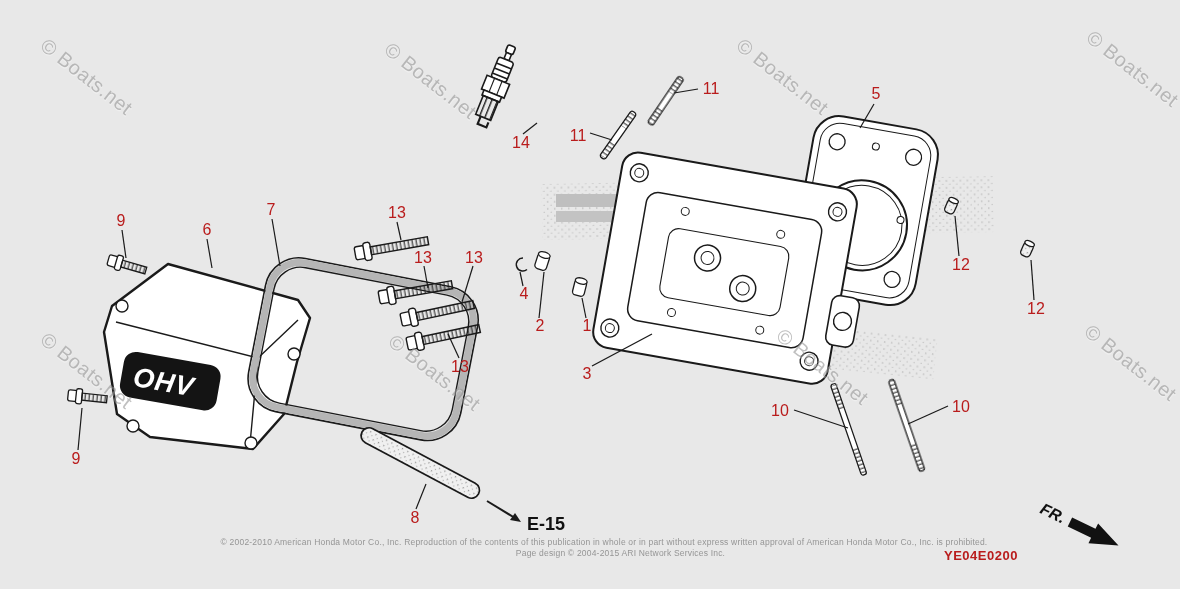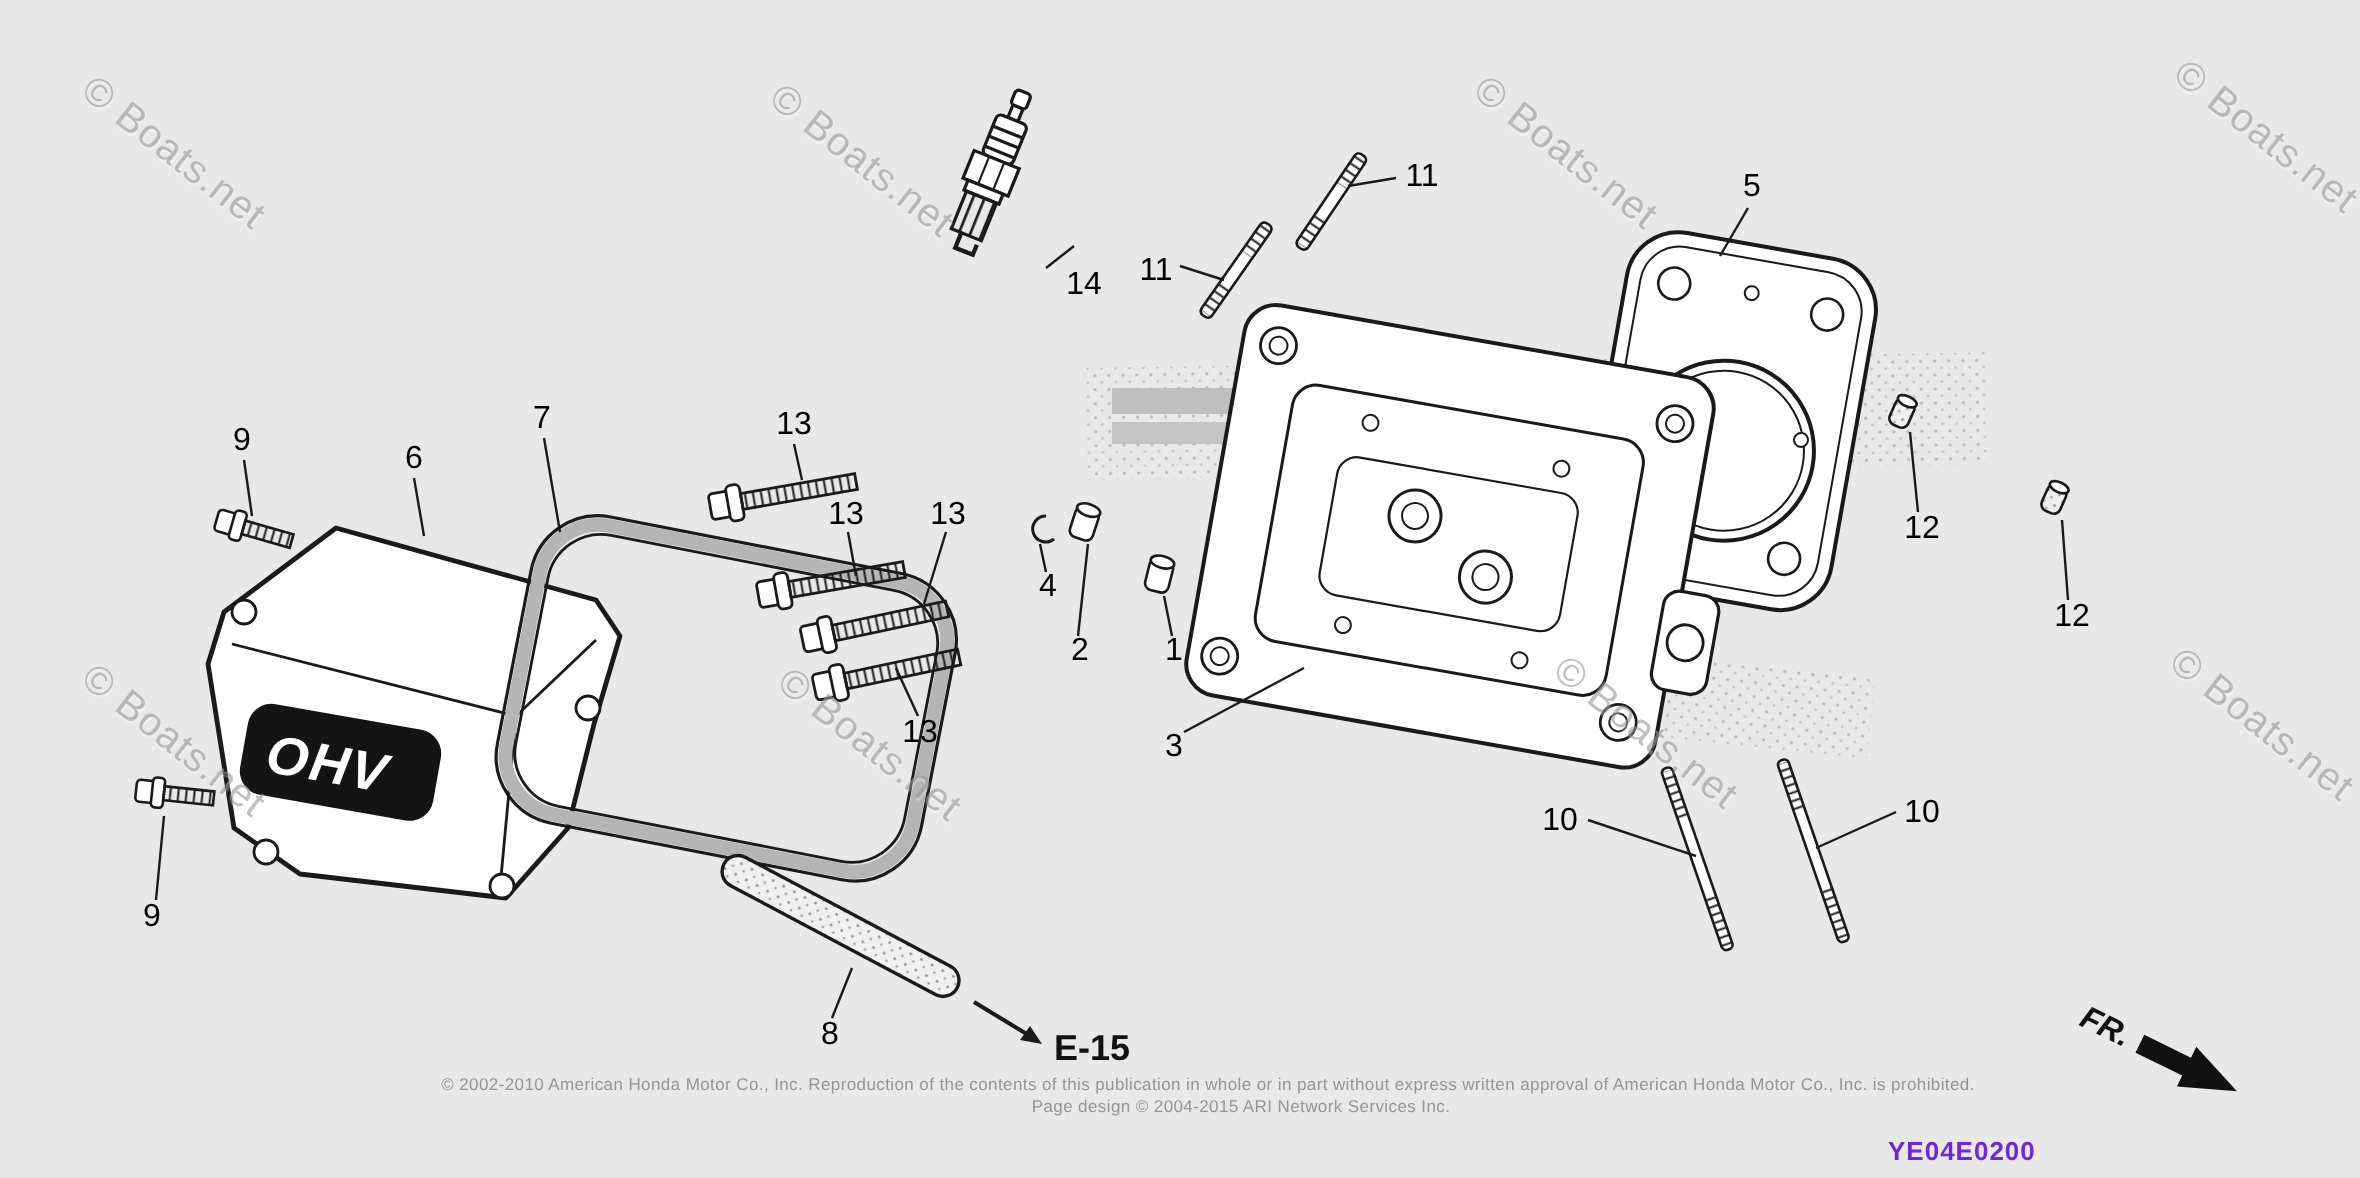--- a/index.html
+++ b/index.html
@@ -9,21 +9,21 @@
     background: #e8e8e8;
     position: relative;
     overflow: hidden;
     font-family: "Liberation Sans", sans-serif;
   }
   svg#diagram { position: absolute; left: 0; top: 0; z-index: 2; }
   #labels { position: absolute; inset: 0; z-index: 3; pointer-events: none; }
   #labels span {
     position: absolute;
     transform: translate(-50%, -50%);
-    font-size: 16px; font-weight: 500; color: #000000;
+    font-size: 16px; font-weight: 500; color: #b91c1c;
     white-space: nowrap;
   }
   #watermarks { position: absolute; inset: 0; z-index: 5; pointer-events: none; }
   #watermarks span {
     position: absolute;
     color: #9a9a9a; opacity: 0.62;
     font-size: 20px; letter-spacing: 0.5px;
     transform-origin: left top;
     white-space: nowrap;
     text-shadow: 1px 1px 1px rgba(255,255,255,0.6);
@@ -31,22 +31,22 @@
   .footer-line {
     position: absolute; left: 14px; width: 100%;
     text-align: center;
     color: #959595; font-size: 8.5px; letter-spacing: 0.2px;
     z-index: 4;
   }
   #footer-line1 { top: 537px; }
   #footer-line2 { top: 548px; padding-left: 33px; }
   #diagram-code {
     position: absolute; left: 944px; top: 548px;
-    font-size: 13px; font-weight: bold; color: #6d28d9;
-    letter-spacing: 0.5px; z-index: 4; margin-top: 20px;
+    font-size: 13px; font-weight: bold; color: #b91c1c;
+    letter-spacing: 0.5px; z-index: 4;
   }
 </style>
 </head>
 <body>
 
 <div id="watermarks">
     <span style="left: 50px; top: 34px; transform: rotate(38deg);">© Boats.net</span>
     <span style="left: 394px; top: 38px; transform: rotate(38deg);">© Boats.net</span>
     <span style="left: 746px; top: 34px; transform: rotate(38deg);">© Boats.net</span>
     <span style="left: 1096px; top: 26px; transform: rotate(38deg);">© Boats.net</span>
@@ -236,21 +236,21 @@
     <text x="527" y="530" font-size="18" font-weight="bold" fill="#111" font-family="Liberation Sans, sans-serif">E-15</text>
   </g>
 
   <g transform="translate(1046,498) rotate(26)">
     <text x="0" y="16" font-size="16" font-weight="bold" font-style="italic" fill="#111" font-family="Liberation Sans, sans-serif">FR.</text>
     <polygon points="32,6 58,6 58,0 86,11 58,22 58,16 32,16" fill="#111"></polygon>
   </g>
 </svg>
 
 <div id="labels">
-    <span style="left: 521px; top: 143px; margin-left: 21px;">14</span>
+    <span style="left: 521px; top: 143px;">14</span>
     <span style="left: 578px; top: 136px;">11</span>
     <span style="left: 711px; top: 89px;">11</span>
     <span style="left: 876px; top: 94px;">5</span>
     <span style="left: 121px; top: 221px;">9</span>
     <span style="left: 207px; top: 230px;">6</span>
     <span style="left: 271px; top: 210px;">7</span>
     <span style="left: 397px; top: 213px;">13</span>
     <span style="left: 423px; top: 258px;">13</span>
     <span style="left: 474px; top: 258px;">13</span>
     <span style="left: 460px; top: 367px;">13</span>

